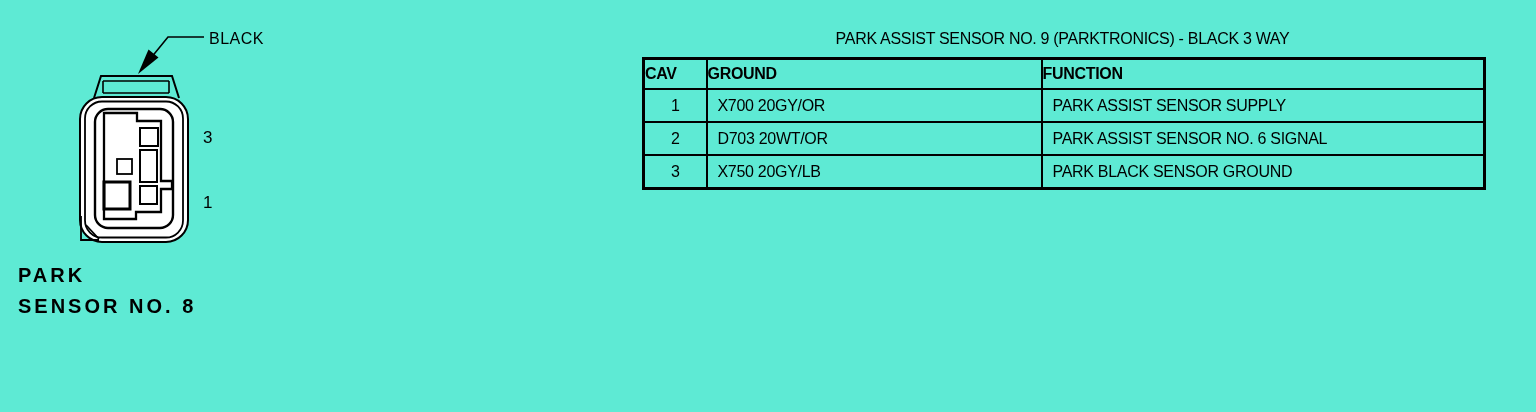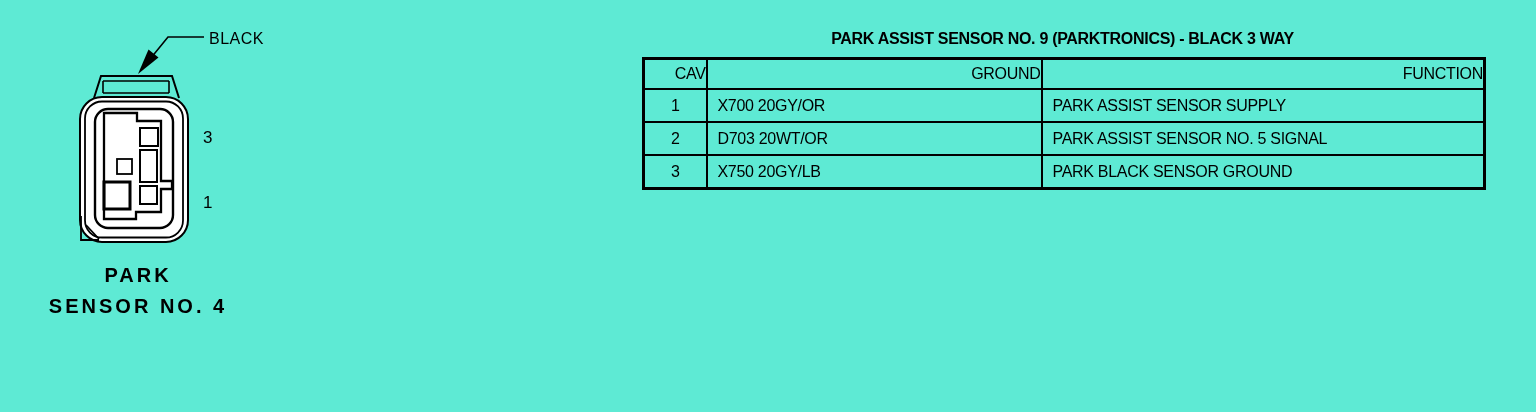--- a/index.html
+++ b/index.html
@@ -28,58 +28,56 @@
     fill: #000000;
   }
   .callout-label { font-size: 16px; letter-spacing: 0.5px; }
   .pin-number { font-size: 17px; }
 
   .caption {
     position: absolute;
     left: 18px;
     top: 260px;
     width: 240px;
-    text-align: center;
     font-weight: bold;
     font-size: 20px;
     line-height: 31px;
     letter-spacing: 3px;
     white-space: nowrap;
   }
 
   
   .table-title {
     position: absolute;
     left: 642px;
     top: 30px;
     width: 841px;
     text-align: center;
     font-size: 16px;
     letter-spacing: -0.3px;
     white-space: nowrap;
-    font-weight: bold;
   }
   table.pinout {
     position: absolute;
     left: 642px;
     top: 57px;
     width: 841px;
     border-collapse: collapse;
     table-layout: fixed;
     font-size: 16px;
     letter-spacing: -0.3px;
   }
   table.pinout, table.pinout th, table.pinout td {
     border: 2px solid #000000;
   }
   table.pinout { border-width: 3px; }
   table.pinout th {
     height: 28px;
-    font-weight: normal;
-    text-align: right;
+    font-weight: bold;
+    text-align: left;
     vertical-align: middle;
     padding: 0;
   }
   table.pinout td {
     height: 31px;
     vertical-align: middle;
     padding: 0 8px 0 10px;
     white-space: nowrap;
   }
   table.pinout td.cav-cell {
@@ -127,21 +125,21 @@
       <line x1="86" y1="225" x2="99" y2="239" stroke-width="1.8"></line>
     </g>
 
     <text class="svg-label callout-label" x="209" y="44" stroke="none" fill="#000000">BLACK</text>
     <text class="svg-label pin-number" x="203" y="143" stroke="none" fill="#000000">3</text>
     <text class="svg-label pin-number" x="203" y="208" stroke="none" fill="#000000">1</text>
   </svg>
 
   <div class="caption">
     <div>PARK</div>
-    <div>SENSOR NO. 4</div>
+    <div>SENSOR NO. 8</div>
   </div>
 
   <div class="table-title">PARK ASSIST SENSOR NO. 9 (PARKTRONICS) - BLACK 3 WAY</div>
 
   <table class="pinout">
     <colgroup>
       <col class="col-cav">
       <col class="col-circuit">
       <col class="col-function">
     </colgroup>
@@ -154,21 +152,21 @@
     </thead>
     <tbody>
       <tr>
         <td class="cav-cell">1</td>
         <td>X700 20GY/OR</td>
         <td>PARK ASSIST SENSOR SUPPLY</td>
       </tr>
       <tr>
         <td class="cav-cell">2</td>
         <td>D703 20WT/OR</td>
-        <td>PARK ASSIST SENSOR NO. 5 SIGNAL</td>
+        <td>PARK ASSIST SENSOR NO. 6 SIGNAL</td>
       </tr>
       <tr>
         <td class="cav-cell">3</td>
         <td>X750 20GY/LB</td>
         <td>PARK BLACK SENSOR GROUND</td>
       </tr>
     </tbody>
   </table>
 
 </div>

